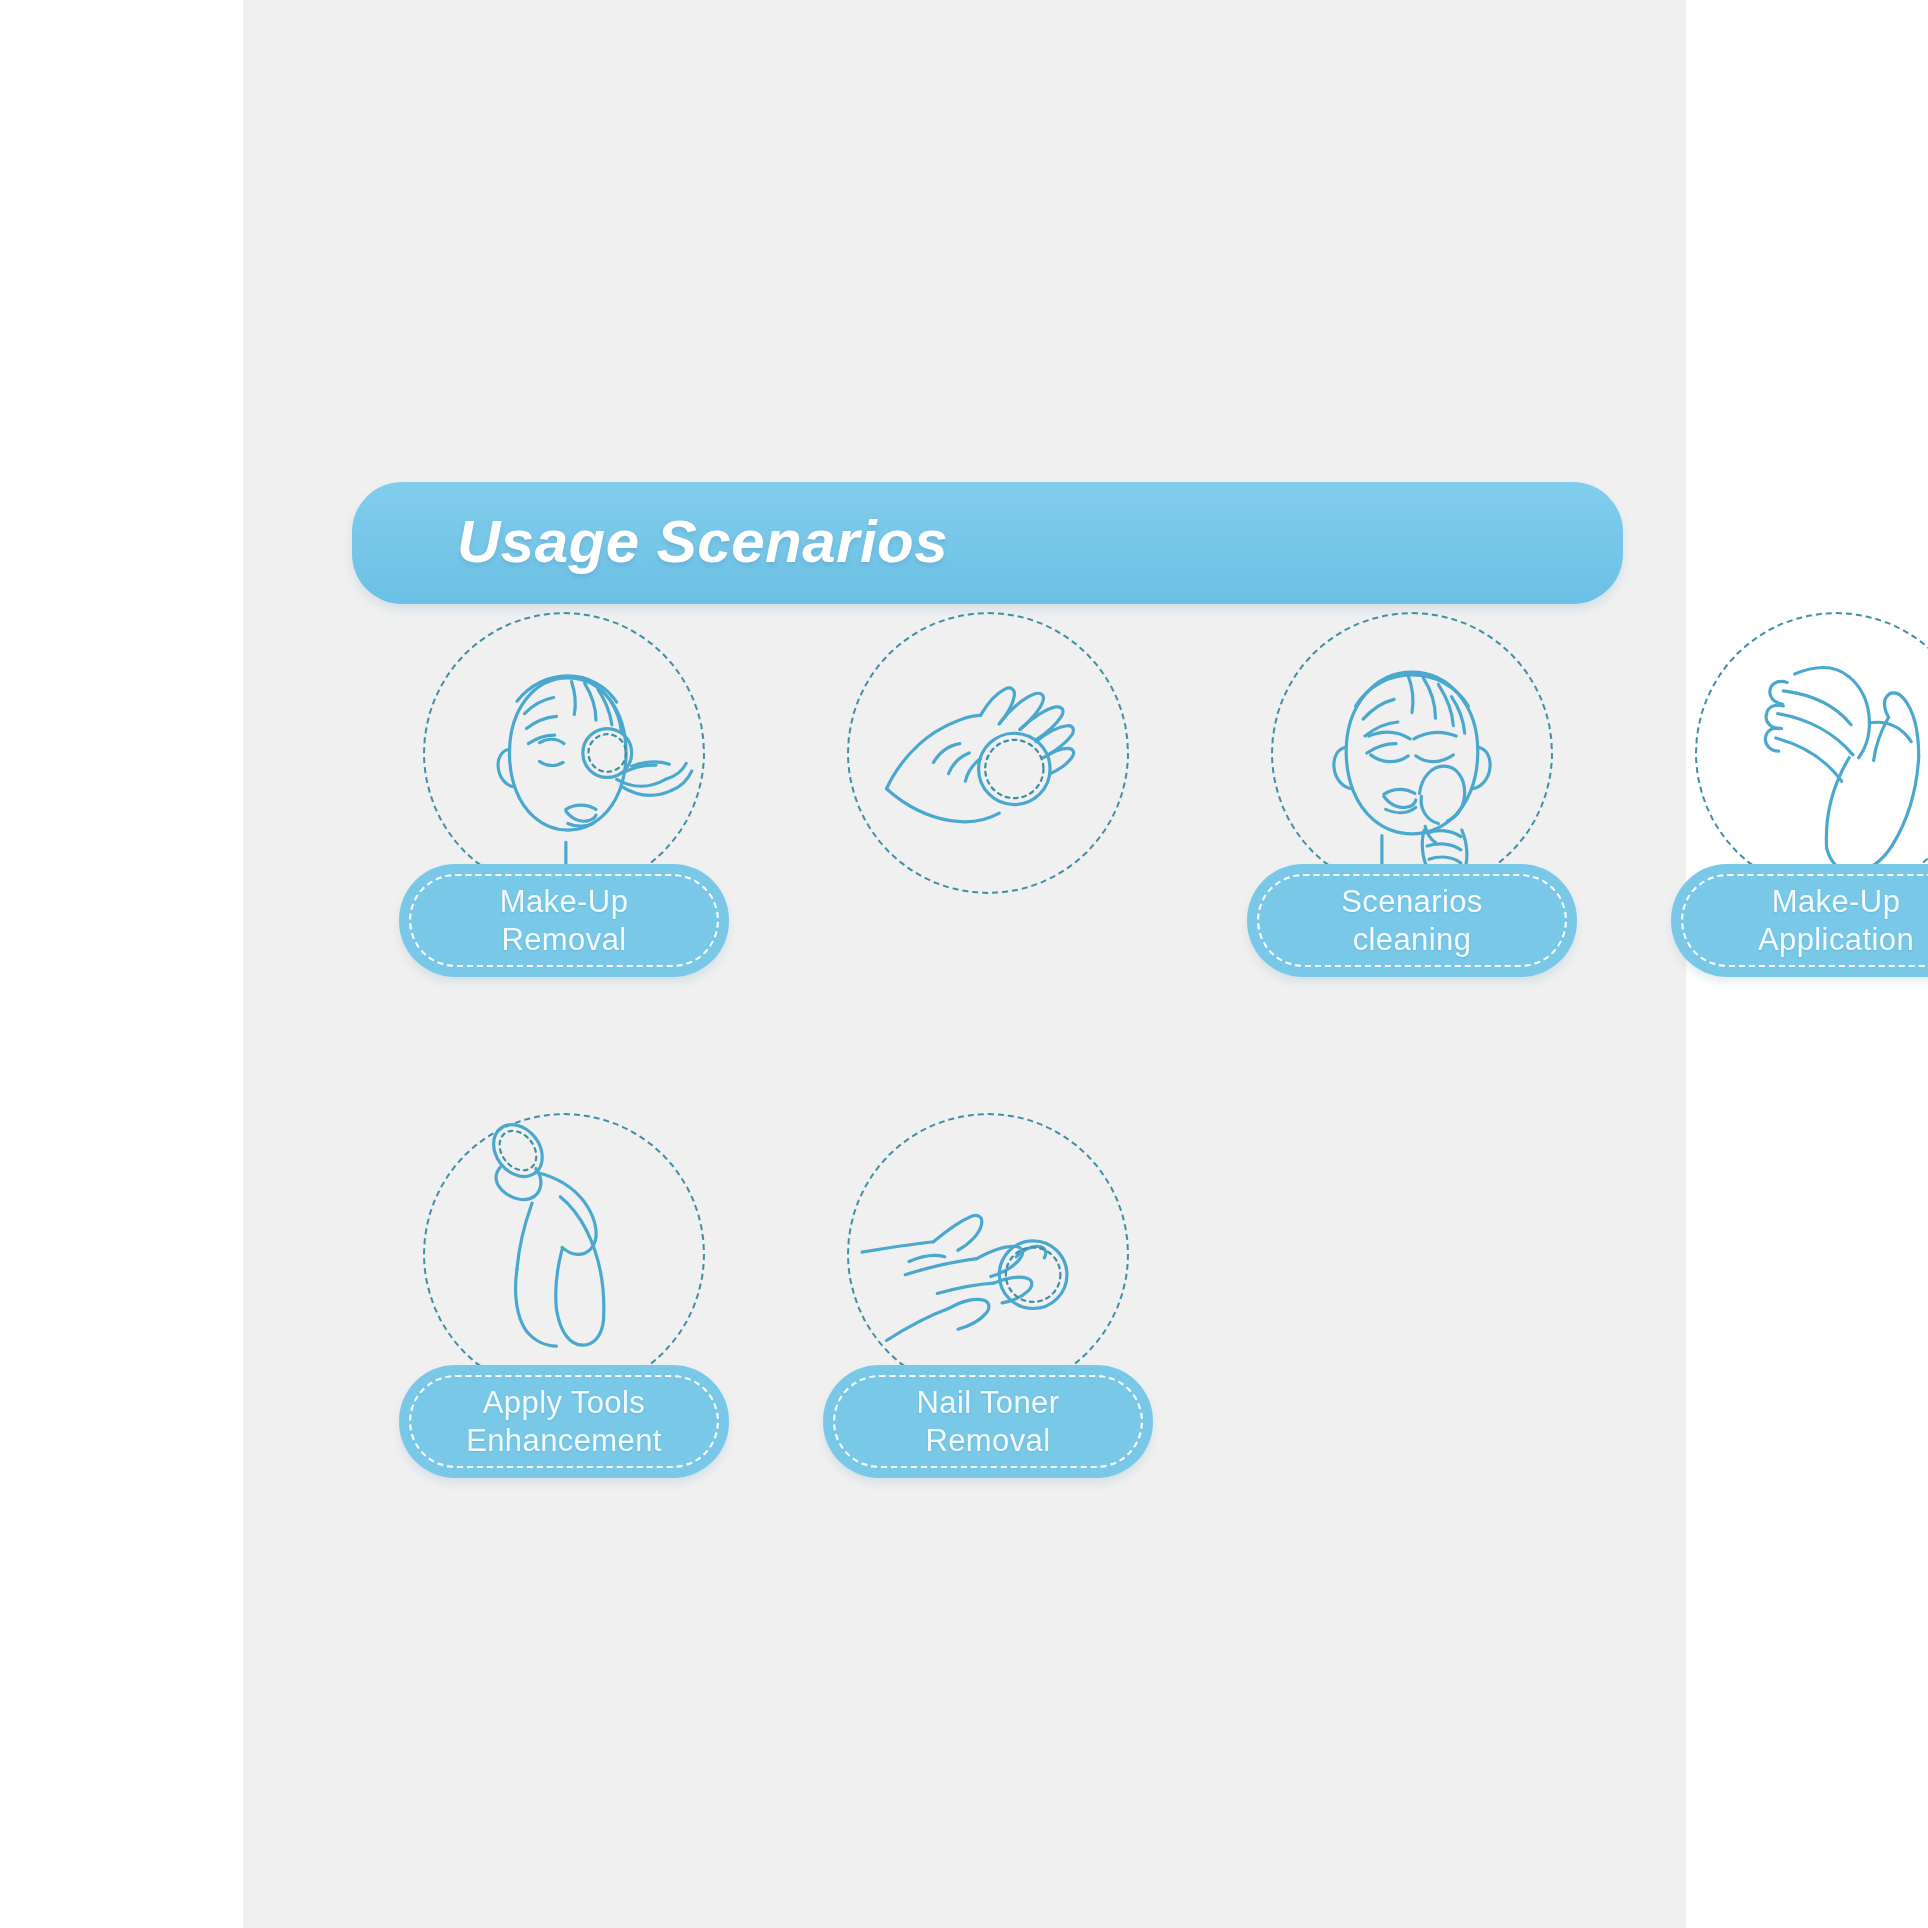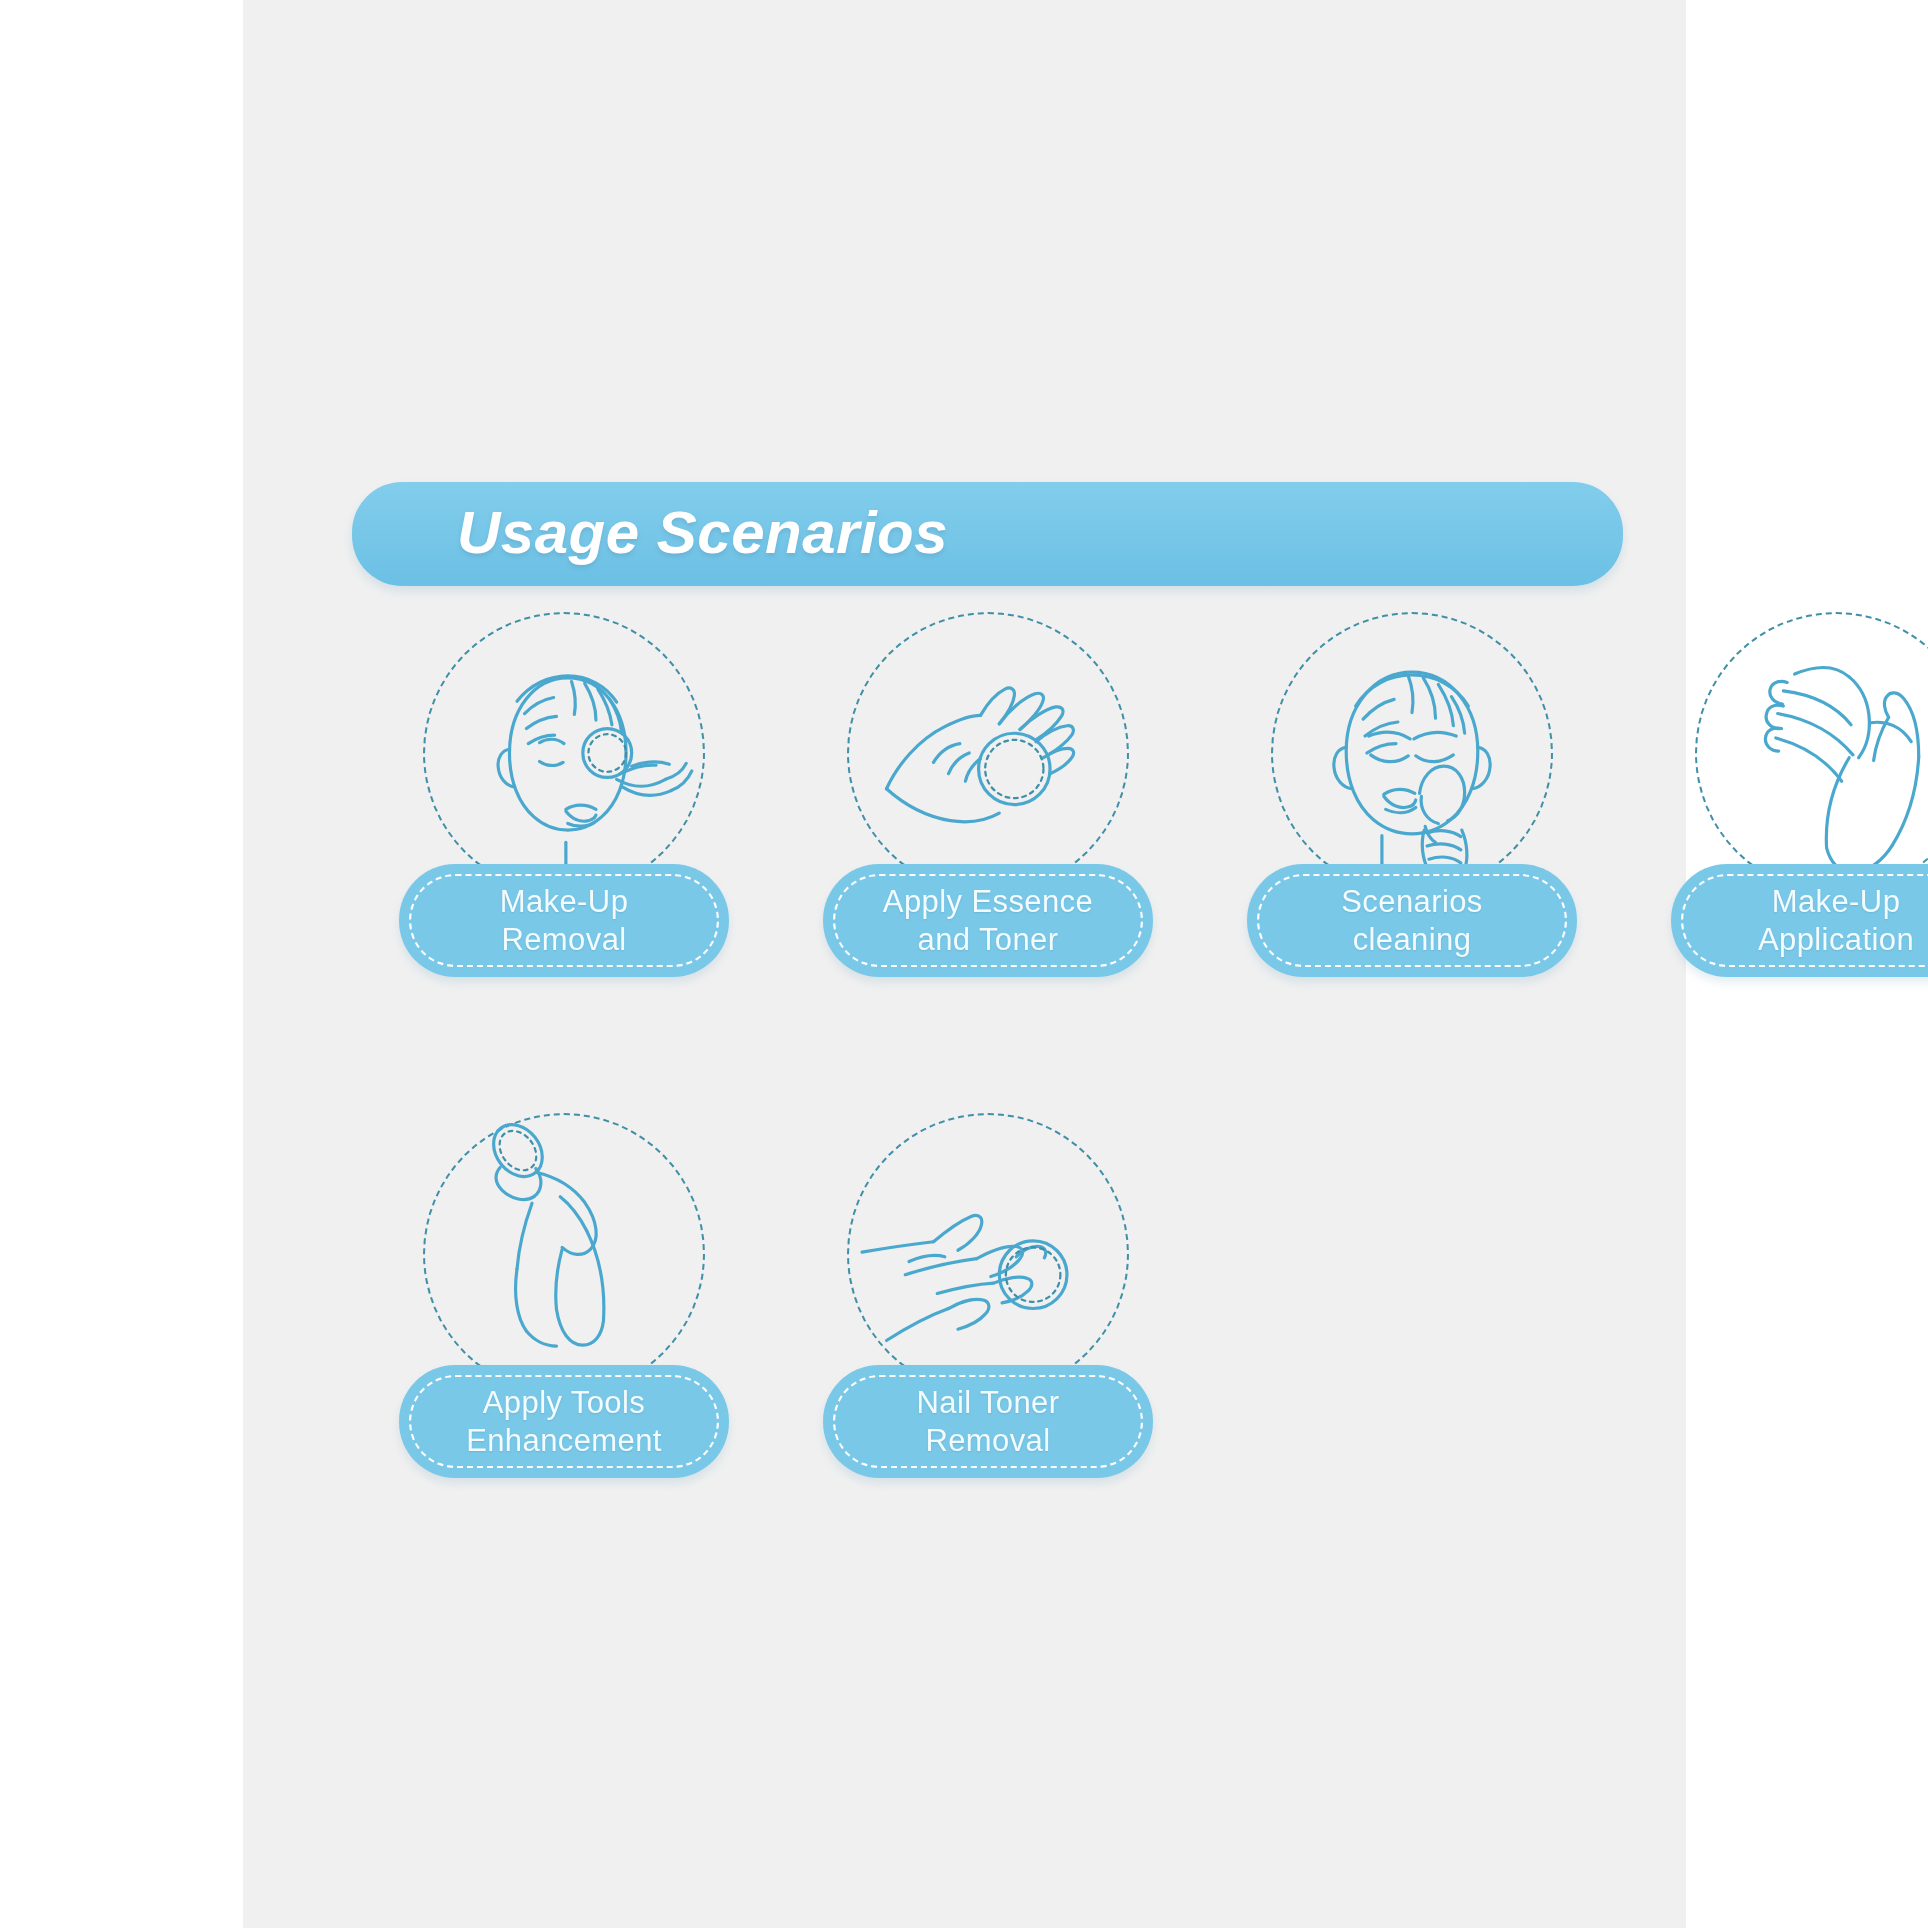--- a/index.html
+++ b/index.html
@@ -30,21 +30,21 @@
     font-weight:400;
     letter-spacing:5.6px;
     color:#2b2b2b;
     line-height:1;
     white-space:nowrap;
   }
   
   #banner{
     position:absolute;
     left:352px; top:482px;
-    width:1271px; height:104px;
+    width:1271px; height:122px;
     background:linear-gradient(180deg,#82cdec 0%, #76c6e8 55%, #6bc0e5 100%);
     border-radius:50px;
     box-shadow:0 5.6px 9.4px rgba(120,170,195,0.22);
   }
   #banner-title{
     position:absolute;
     left:105px; top:50%;
     transform:translateY(-52%);
     font-family:"Liberation Sans Narrow","Liberation Sans", sans-serif;
     font-style:italic;
@@ -184,25 +184,20 @@
             <path d="M201 138c11-9 24-16 33-17 6-1 9 4 5 10-5 7-15 15-25 21"></path>
             <path d="M209 155c9-6 19-10 26-10 6 0 8 5 4 10-5 7-14 13-23 17"></path>
             <path d="M42 188c20 18 44 30 68 34 20 3 38 0 52-8"></path>
             <path d="M120 140c-12 2-22 10-28 20"></path>
             <path d="M130 150c-10 4-18 12-22 22"></path>
             <path d="M142 156c-8 6-14 15-16 24"></path>
             <circle cx="178" cy="167" r="38" stroke="#4aa8cf"></circle>
             <circle cx="178" cy="167" r="31" stroke="#3f8fa6" stroke-width="2.4" stroke-dasharray="4 5"></circle>
           </svg>
         </div>
-      </div>
-      <div class="pill">
-        <div class="pill-inner"></div>
-        <div class="pill-label">Apply Essence
-and Toner</div>
       </div>
     </div>
 
     <div class="cell">
       <div class="circle-wrap">
         <div class="dash-circle"></div>
         <div class="art">
           <svg viewBox="0 0 300 300" fill="none" stroke="#4aa8cf" stroke-width="3.4" stroke-linecap="round" stroke-linejoin="round">
             <path d="M80 148c0-48 30-84 70-84s70 36 70 84c0 32-11 58-29 73-12 10-26 15-41 15s-29-5-41-15c-18-15-29-41-29-73z"></path>
             <path d="M80 144c-9 1-14 10-13 21 1 12 9 22 19 23"></path>

